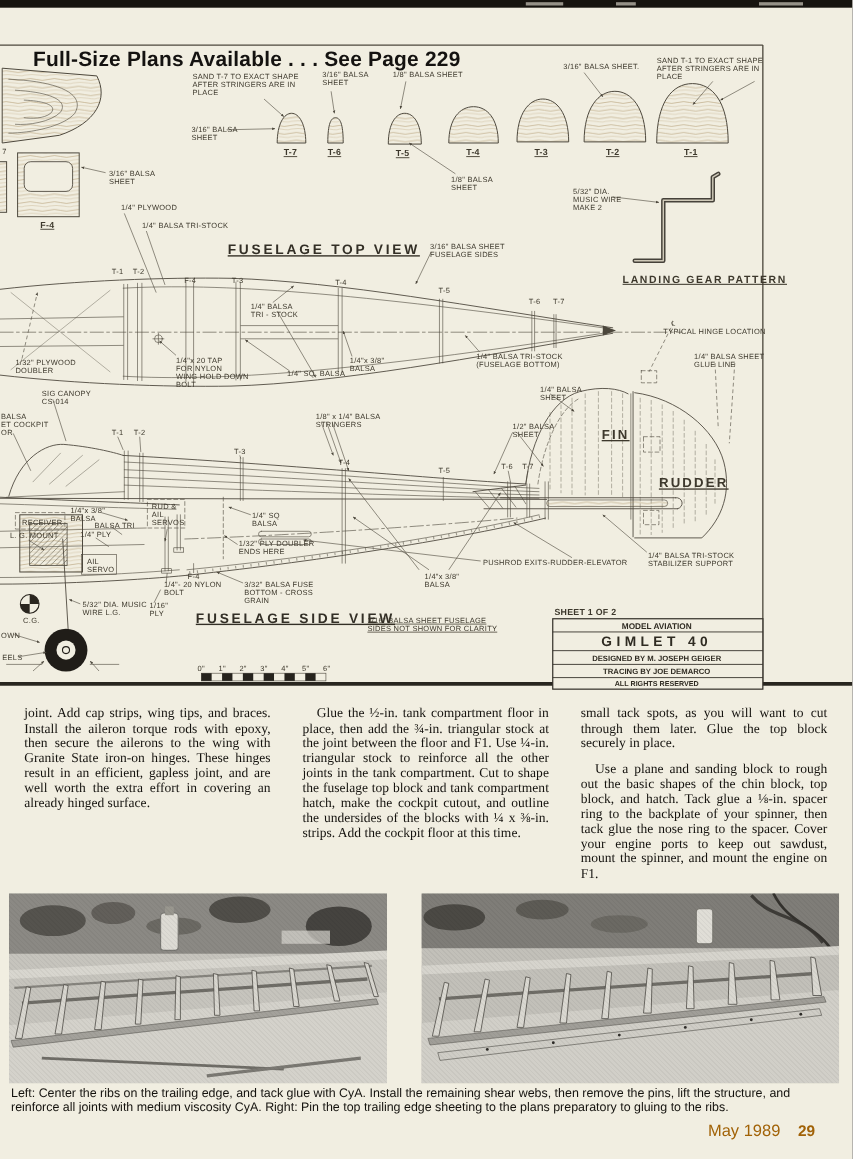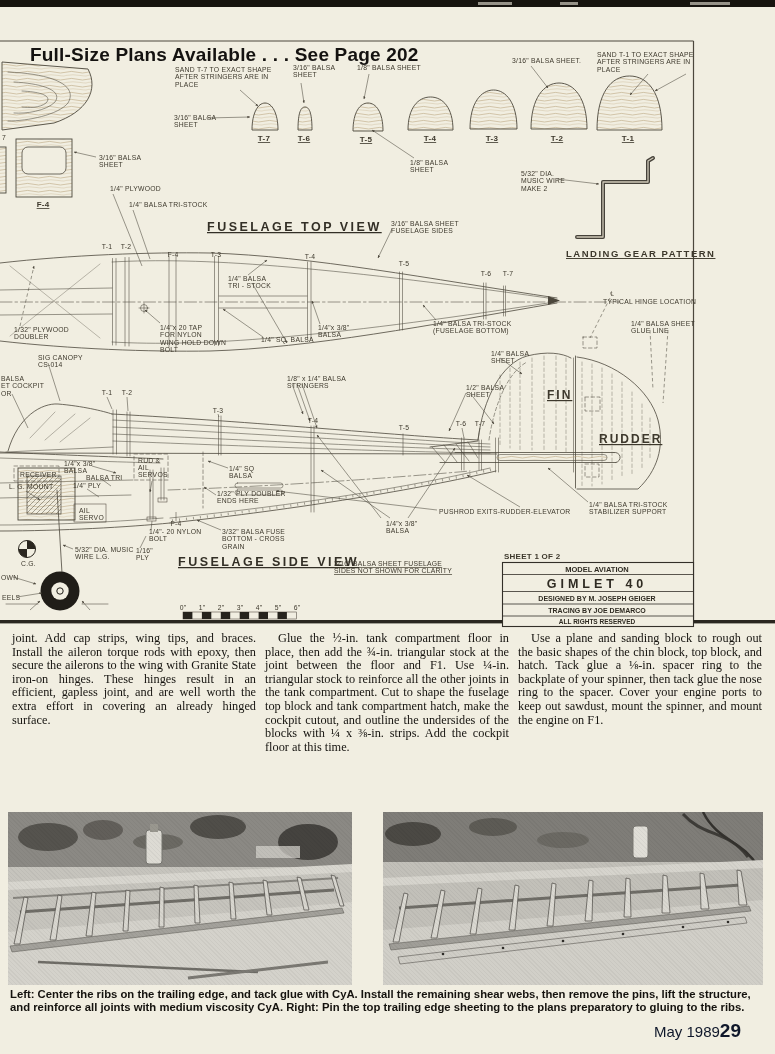--- a/index.html
+++ b/index.html
@@ -7,32 +7,32 @@
         font-family:"Liberation Sans",sans-serif;}
   .scan-strip{position:absolute;left:0;top:0;width:775px;height:7px;background:#17140f;}
   .scan-strip .mark{position:absolute;top:2px;height:3px;background:#b7b2a6;opacity:.8;}
   .header{position:absolute;left:30px;top:44px;font-weight:bold;font-size:19px;
           letter-spacing:.2px;color:#141210;}
   #plan-svg{position:absolute;left:0;top:0;}
   .columns{position:absolute;left:12px;top:632px;width:751px;display:flex;gap:9px;
            font-family:"Liberation Serif",serif;font-size:12.3px;line-height:13.6px;
            color:#15130f;text-align:justify;}
   .col{width:244px;}
-  .col p{margin:0;text-indent:13px;}
+  .col p{margin:10px;text-indent:13px;}
   .col p.noindent{text-indent:0;}
   .photo{position:absolute;top:812px;height:173px;overflow:hidden;}
   .photo.left{left:8px;width:344px;}
   .photo.right{left:383px;width:380px;}
   .photo::after{content:"";position:absolute;inset:0;
       background:repeating-linear-gradient(45deg,rgba(0,0,0,.04) 0 1px,transparent 1px 3px);}
-  .caption{position:absolute;left:10px;top:988px;width:748px;font-weight:bold;
+  .caption{position:absolute;left:10px;top:988px;width:748px;font-weight:normal;
            font-size:11.3px;line-height:12.6px;color:#14120e;}
-  .footer{position:absolute;right:34px;top:1020px;display:flex;align-items:baseline;gap:0;color:#0f172a;}
+  .footer{position:absolute;right:34px;top:1020px;display:flex;align-items:baseline;gap:16px;color:#a16207;}
   .footer .issue{font-size:15px;}
-  .footer .pagenum{font-size:19px;font-weight:bold;}
+  .footer .pagenum{font-size:14px;font-weight:bold;}
   
   .ln{stroke:#4c473c;stroke-width:.8;fill:none;stroke-linecap:round;}
   .tn{stroke-width:.55;}
   .dsh{stroke-dasharray:3.5,2.5;}
   .dd{stroke-dasharray:12,3,2.5,3;}
   .ldr{stroke:#4c473c;stroke-width:.55;fill:none;}
   .wood{fill:url(#grain);stroke:#4c473c;stroke-width:.9;}
   .lbl{font-family:"Liberation Sans",sans-serif;font-size:6.8px;fill:#3d382c;letter-spacing:.25px;}
   .fl{font-weight:bold;font-size:8px;text-anchor:middle;text-decoration:underline;}
   .vt{font-weight:bold;font-size:12.5px;letter-spacing:2.5px;text-decoration:underline;fill:#332f26;}
@@ -387,30 +387,31 @@
         <text x="183" y="610" class="lbl" text-anchor="middle"><tspan x="183" dy="0">0"</tspan></text>
         <text x="202" y="610" class="lbl" text-anchor="middle"><tspan x="202" dy="0">1"</tspan></text>
         <text x="221" y="610" class="lbl" text-anchor="middle"><tspan x="221" dy="0">2"</tspan></text>
         <text x="240" y="610" class="lbl" text-anchor="middle"><tspan x="240" dy="0">3"</tspan></text>
         <text x="259" y="610" class="lbl" text-anchor="middle"><tspan x="259" dy="0">4"</tspan></text>
         <text x="278" y="610" class="lbl" text-anchor="middle"><tspan x="278" dy="0">5"</tspan></text>
         <text x="297" y="610" class="lbl" text-anchor="middle"><tspan x="297" dy="0">6"</tspan></text>
       </g>
   </svg>
 
-  <div class="header">Full-Size Plans Available . . . See Page 202</div>
+  <div class="header">Full-Size Plans Available . . . See Page 229</div>
 
   <div class="columns" id="columns">
       <div class="col">
         <p class="noindent">joint. Add cap strips, wing tips, and braces. Install the aileron torque rods with epoxy, then secure the ailerons to the wing with Granite State iron-on hinges. These hinges result in an efficient, gapless joint, and are well worth the extra effort in covering an already hinged surface.</p>
       </div>
       <div class="col">
         <p>Glue the ½-in. tank compartment floor in place, then add the ¾-in. triangular stock at the joint between the floor and F1. Use ¼-in. triangular stock to reinforce all the other joints in the tank compartment. Cut to shape the fuselage top block and tank compartment hatch, make the cockpit cutout, and outline the undersides of the blocks with ¼ x ⅜-in. strips. Add the cockpit floor at this time.</p>
       </div>
       <div class="col">
+        <p class="noindent">small tack spots, as you will want to cut through them later. Glue the top block securely in place.</p>
         <p>Use a plane and sanding block to rough out the basic shapes of the chin block, top block, and hatch. Tack glue a ⅛-in. spacer ring to the backplate of your spinner, then tack glue the nose ring to the spacer. Cover your engine ports to keep out sawdust, mount the spinner, and mount the engine on F1.</p>
       </div>
     </div>
 
   <div class="photo left">
     <svg width="344" height="173" viewBox="0 0 344 173">
       <rect width="344" height="173" fill="#c6c4bd"></rect>
       <rect width="344" height="55" fill="#8b8984"></rect>
       <ellipse cx="40" cy="25" rx="30" ry="14" fill="#55534e"></ellipse>
       <ellipse cx="95" cy="18" rx="20" ry="10" fill="#625f5a"></ellipse>

